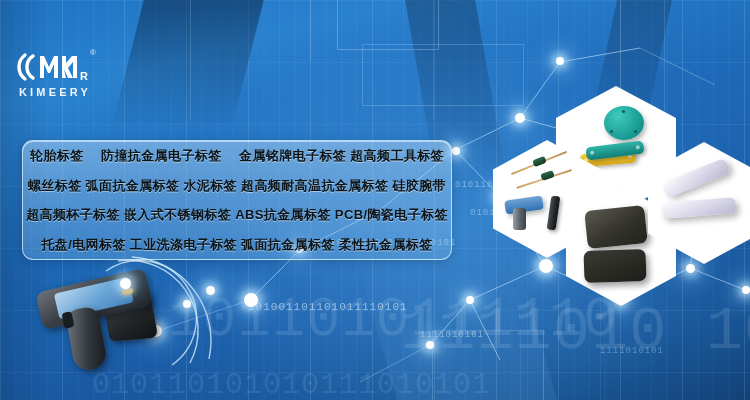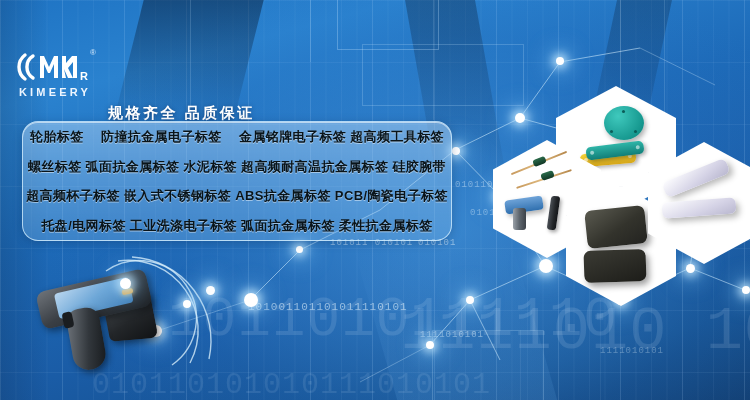--- a/index.html
+++ b/index.html
@@ -54,21 +54,21 @@
   #title-wrap{position:absolute;left:98px;top:51px;height:44px;}
   .title-glow{position:absolute;left:-6px;top:2px;right:-8px;height:40px;border-radius:20px;
       background:linear-gradient(180deg,rgba(225,235,245,.62),rgba(170,195,220,.30));
       filter:blur(7px);}
   #title{position:relative;color:#ffffff;font-size:31px;font-weight:bold;letter-spacing:2.5px;
       line-height:44px;text-shadow:0 1px 3px rgba(20,60,110,.55);white-space:nowrap;}
   #subtitle{position:absolute;left:108px;top:104px;color:#ffffff;font-size:15px;font-weight:bold;
       letter-spacing:2.5px;text-shadow:0 1px 4px rgba(15,50,100,.8);white-space:nowrap;}
 
   
-  #list-panel{position:absolute;left:22px;top:121px;width:428px;height:118px;border-radius:16px;
+  #list-panel{position:absolute;left:22px;top:140px;width:428px;height:118px;border-radius:11px;
      background:linear-gradient(180deg,rgba(178,214,246,.50) 0%,rgba(150,198,240,.42) 45%,rgba(120,180,232,.34) 100%);
      border:1px solid rgba(215,240,255,.75);
      box-shadow:inset 0 1px 0 rgba(255,255,255,.55),0 2px 10px rgba(10,40,80,.28);}
   .prow{height:29.5px;line-height:29.5px;text-align:center;color:#0a1419;font-size:13px;font-weight:bold;
       letter-spacing:.4px;white-space:nowrap;text-shadow:0 1px 0 rgba(255,255,255,.45);}
 
   
   .hex{position:absolute;background:#ffffff;
      clip-path:polygon(50% 0%,100% 25%,100% 75%,50% 100%,0% 75%,0% 25%);
      box-shadow:0 0 16px rgba(10,45,90,.30);}
@@ -200,21 +200,20 @@
           <path d="M24,28 L24,6 L28,6 L33,17 L38,6 L42,6 L42,28 L38,28 L38,14 L34,23 L32,23 L28,14 L28,28 Z"></path>
           <path d="M46,28 L46,6 L50,6 L50,13 L56,6 L61,6 L61,28 L57,28 L57,12 L52,18 L57,28 L52,28 L48,19 L50,28 Z"></path>
         </g>
         <text x="64" y="30" font-size="11" fill="#ffffff" font-family="Liberation Sans, sans-serif" font-weight="bold">R</text>
       </svg>
       <span class="logo-reg">®</span>
     </div>
     <div class="logo-word">KIMEERY</div>
   </div>
 
-  <div id="subtitle">规格齐全    品质保证</div>
 
   <div id="list-panel">
     <div class="prow">轮胎标签　 防撞抗金属电子标签　 金属铭牌电子标签  超高频工具标签</div>
     <div class="prow">螺丝标签  弧面抗金属标签  水泥标签  超高频耐高温抗金属标签  硅胶腕带</div>
     <div class="prow">超高频杯子标签  嵌入式不锈钢标签  ABS抗金属标签  PCB/陶瓷电子标签</div>
     <div class="prow">托盘/电网标签  工业洗涤电子标签  弧面抗金属标签  柔性抗金属标签</div>
   </div>
 
   <div class="hex" style="left:556px;top:86px;width:120px;height:128px;">
     <div class="hexinner">

